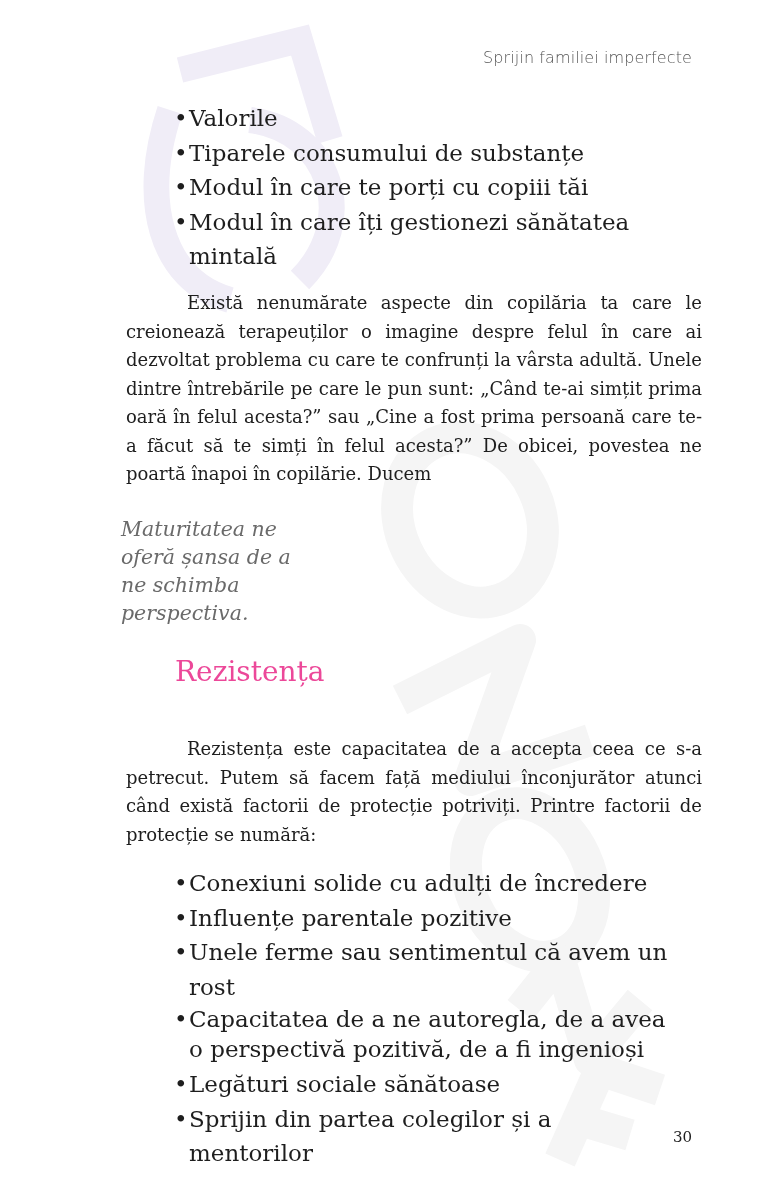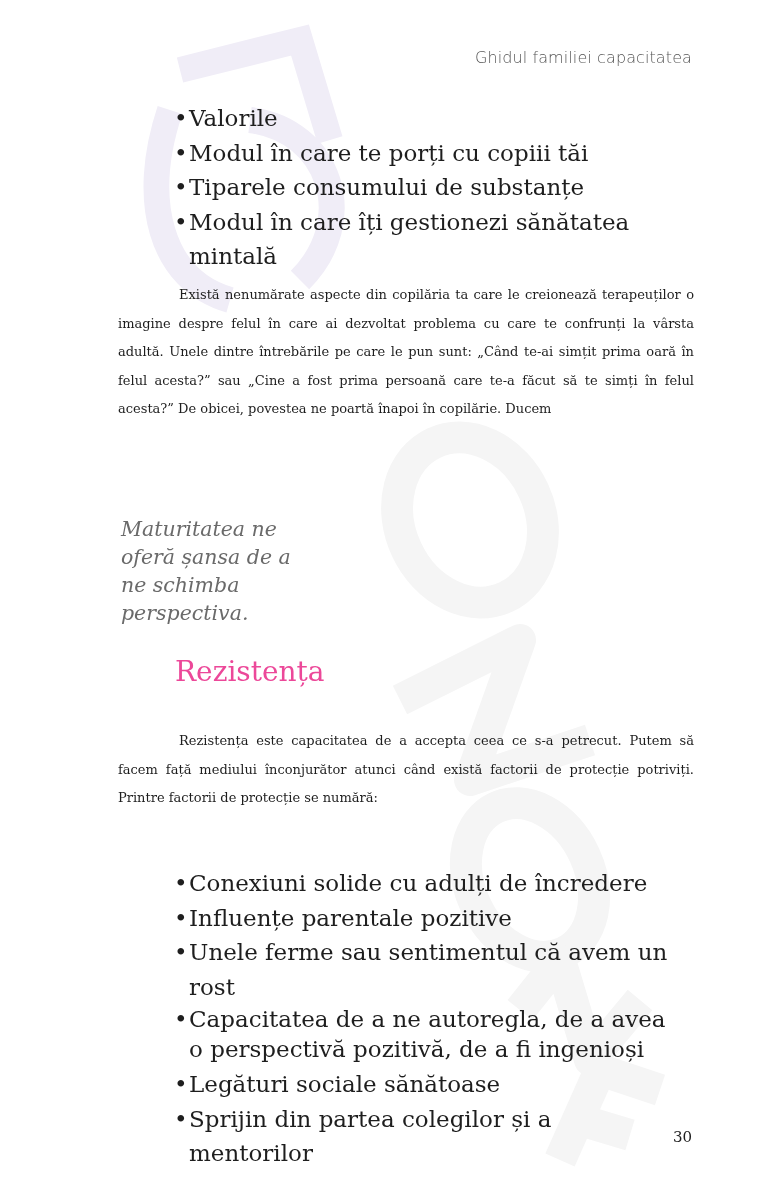--- a/index.html
+++ b/index.html
@@ -18,22 +18,22 @@
 
     .bullets { position: absolute; left: 174px; margin: 0; padding: 0; list-style: none; font-size: 23px; line-height: 34.5px; }
     .bullets li { position: relative; padding-left: 15px; }
     .bullets li::before { content: "•"; position: absolute; left: 0; top: 0; }
     .bullets li.wrap { line-height: 30px; padding-bottom: 3px; }
 
     .list1 { top: 101px; width: 520px; }
     .list2 { top: 866px; width: 500px; }
 
     .para {
-      position: absolute; left: 114px; width: 576px; margin: 4px;
-      font-size: 13px; line-height: 28.5px; text-align: justify; text-align-last: left;
+      position: absolute; left: 114px; width: 576px; margin: 12px;
+      font-size: 18px; line-height: 28.5px; text-align: justify; text-align-last: left;
     }
     .para .indent { display: inline-block; width: 61px; }
     .p1 { top: 277px; }
     .p1b { position: absolute; left: 318px; top: 476px; width: 372px; margin: 0; font-size: 19.5px; line-height: 28.5px; text-align: justify; text-align-last: left; }
     .p2 { top: 723px; }
 
     .pullquote {
       position: absolute; left: 113px; top: 507px; width: 185px; margin: 8px;
       font-family: "DejaVu Serif", serif; font-style: italic; font-size: 20.5px; line-height: 28px; color: #6a6a6a;
     }
@@ -59,26 +59,26 @@
     </g>
     <g fill="none" stroke="#f5f5f5" stroke-width="32" stroke-linejoin="round">
       <ellipse cx="470" cy="520" rx="70" ry="85" transform="rotate(-25 470 520)"></ellipse>
       <path d="M400 700 L520 640 L470 780 L590 740"></path>
       <ellipse cx="530" cy="880" rx="60" ry="80" transform="rotate(-25 530 880)"></ellipse>
       <path d="M520 1010 L560 960 L590 1060 L640 1000"></path>
       <path d="M560 1160 L600 1070 L660 1090 M580 1120 L630 1135"></path>
     </g>
   </svg>
 
-  <div class="running-head">Ghidul familiei capacitatea</div>
+  <div class="running-head">Sprijin familiei imperfecte</div>
 
   <ul class="bullets list1 serif">
     <li>Valorile</li>
+    <li>Tiparele consumului de substanțe</li>
     <li>Modul în care te porți cu copiii tăi</li>
-    <li>Tiparele consumului de substanțe</li>
     <li>Modul în care îți gestionezi sănătatea mintală</li>
   </ul>
 
   <p class="para p1 serif"><span class="indent"></span><span>Există nenumărate aspecte din copilăria ta care le creionează terapeuților o imagine despre felul în care ai dezvoltat problema cu care te confrunți la vârsta adultă. Unele dintre întrebările pe care le pun sunt: „Când te-ai simțit prima oară în felul acesta?” sau „Cine a fost prima persoană care te-a făcut să te simți în felul acesta?” De obicei, povestea ne poartă înapoi în copilărie. Ducem</span></p>
 
   <p class="pullquote">Maturitatea ne oferă șansa de a ne schimba perspectiva.</p>
 
 
   <h2 class="section-heading">Rezistența</h2>
 

